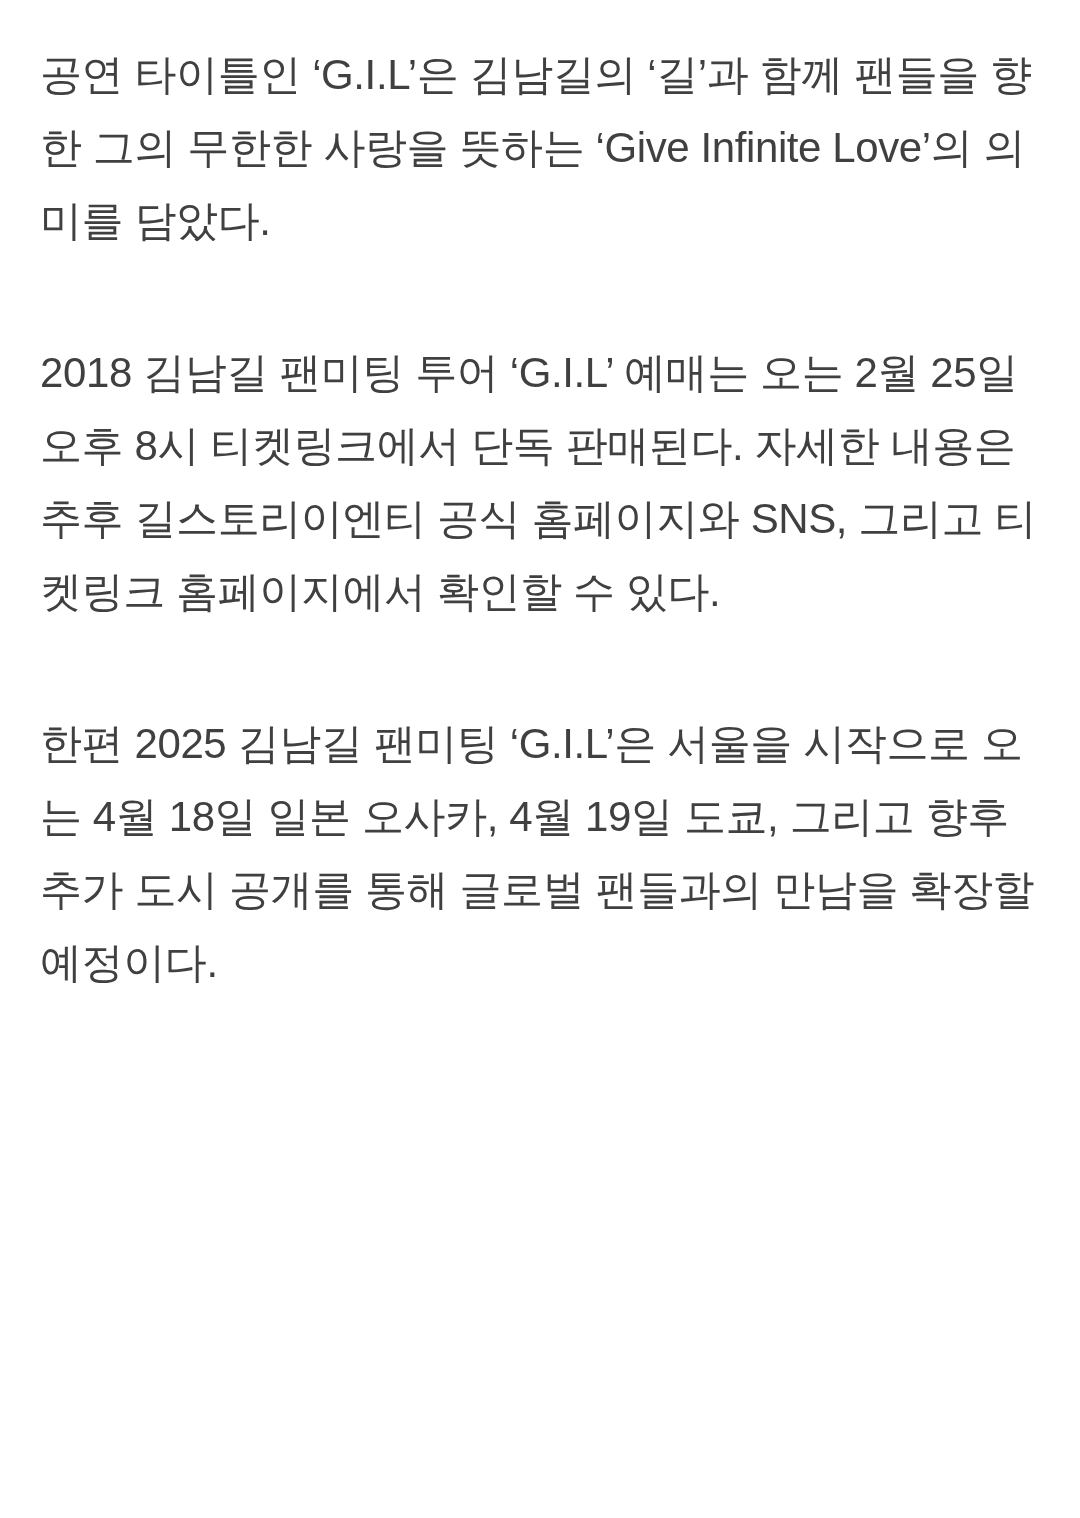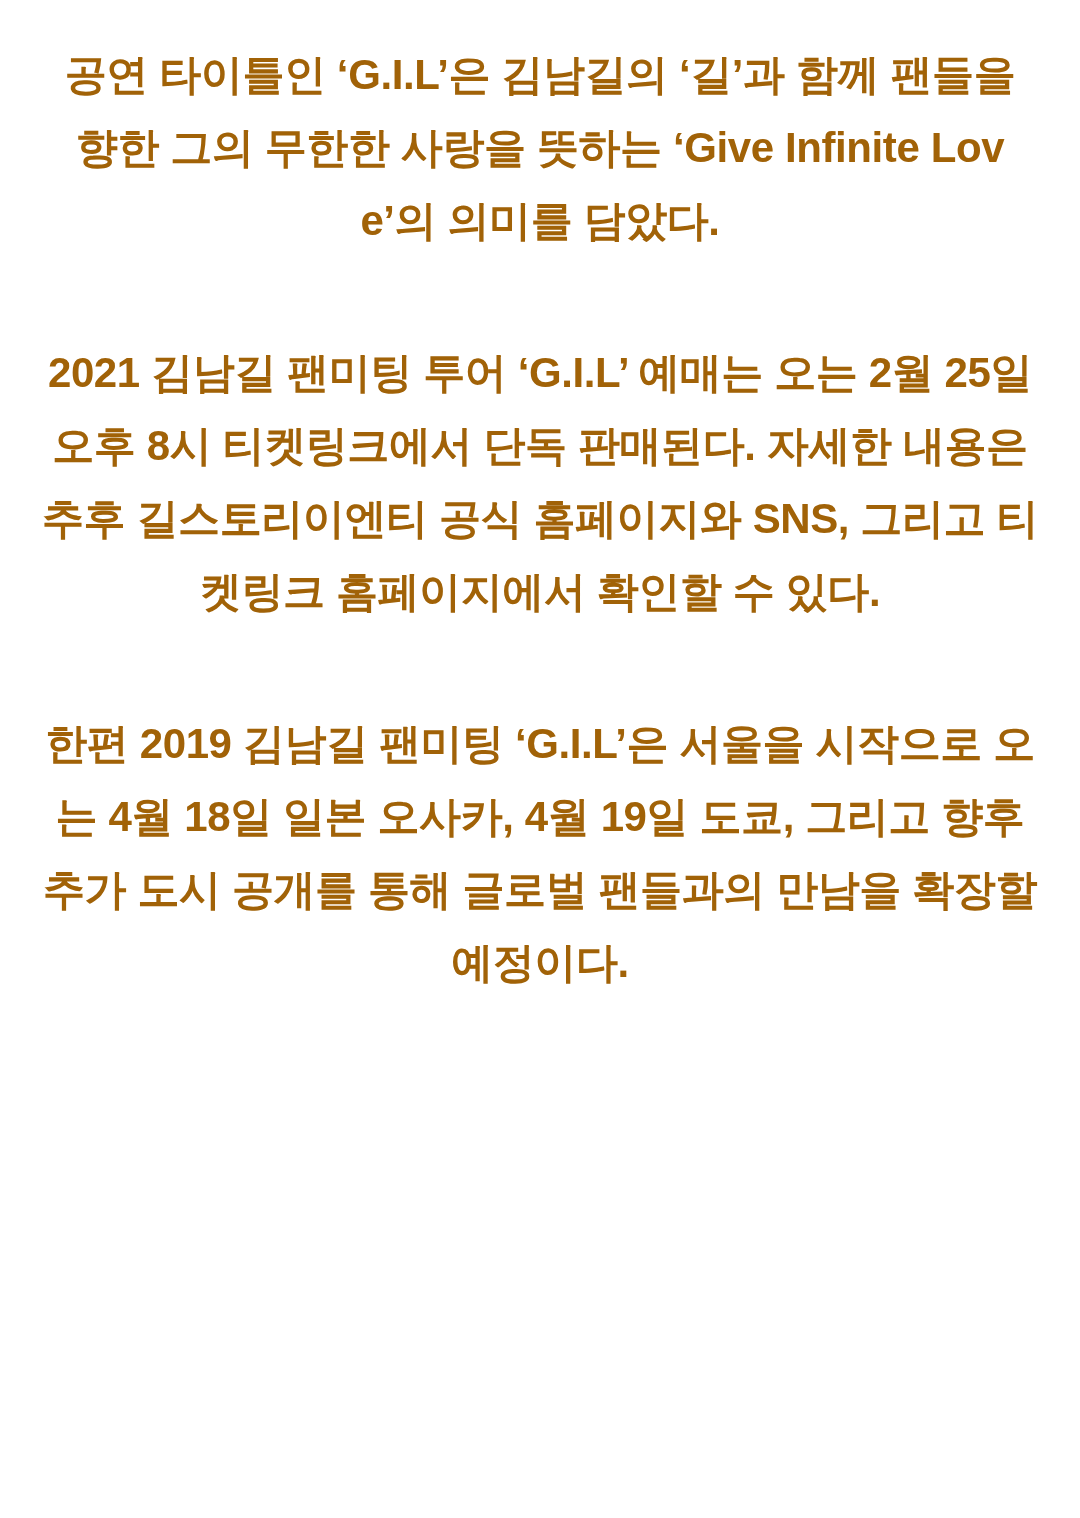--- a/index.html
+++ b/index.html
@@ -15,30 +15,30 @@
   .article-body {
     box-sizing: border-box;
     width: 1080px;
     padding: 38px 40px 0 40px;
     font-family: "Liberation Sans", "DejaVu Sans", sans-serif;
   }
   .article-body p {
     margin: 0 0 79px 0;
     font-size: 42px;
     line-height: 73px;
-    font-weight: 700;
-    color: #a16207;
+    font-weight: 400;
+    color: #404040;
     letter-spacing: -0.4px;
     word-break: break-all;
-    text-align: center;
+    text-align: left;
   }
   .article-body p:last-child {
     margin-bottom: 0;
   }
 </style>
 </head>
 <body>
 
 <div class="article-body">
   <p>공연 타이틀인 ‘G.I.L’은 김남길의 ‘길’과 함께 팬들을 향한 그의 무한한 사랑을 뜻하는 ‘Give Infinite Love’의 의미를 담았다.</p>
-  <p>2021 김남길 팬미팅 투어 ‘G.I.L’ 예매는 오는 2월 25일 오후 8시 티켓링크에서 단독 판매된다. 자세한 내용은 추후 길스토리이엔티 공식 홈페이지와 SNS, 그리고 티켓링크 홈페이지에서 확인할 수 있다.</p>
-  <p>한편 2019 김남길 팬미팅 ‘G.I.L’은 서울을 시작으로 오는 4월 18일 일본 오사카, 4월 19일 도쿄, 그리고 향후 추가 도시 공개를 통해 글로벌 팬들과의 만남을 확장할 예정이다.</p>
+  <p>2018 김남길 팬미팅 투어 ‘G.I.L’ 예매는 오는 2월 25일 오후 8시 티켓링크에서 단독 판매된다. 자세한 내용은 추후 길스토리이엔티 공식 홈페이지와 SNS, 그리고 티켓링크 홈페이지에서 확인할 수 있다.</p>
+  <p>한편 2025 김남길 팬미팅 ‘G.I.L’은 서울을 시작으로 오는 4월 18일 일본 오사카, 4월 19일 도쿄, 그리고 향후 추가 도시 공개를 통해 글로벌 팬들과의 만남을 확장할 예정이다.</p>
 </div>
 
 </body></html>

